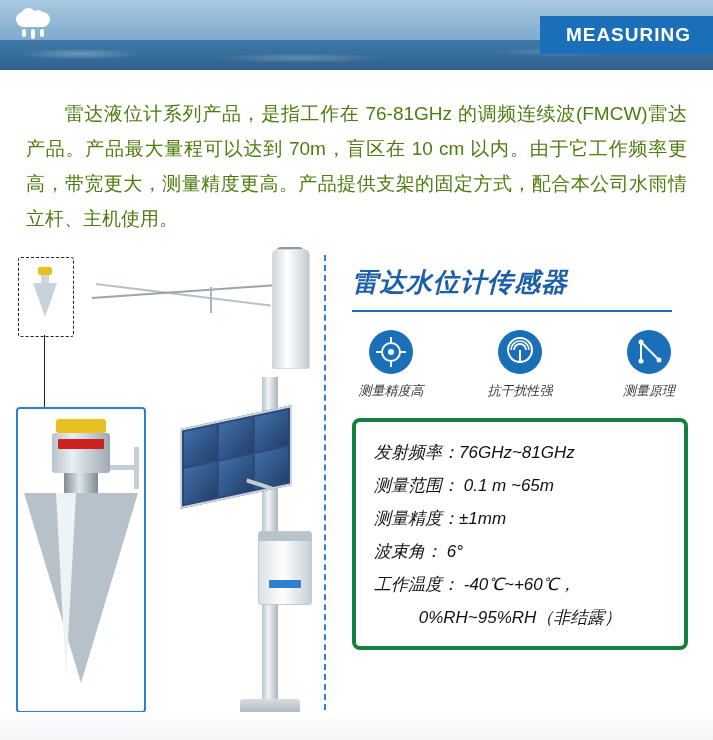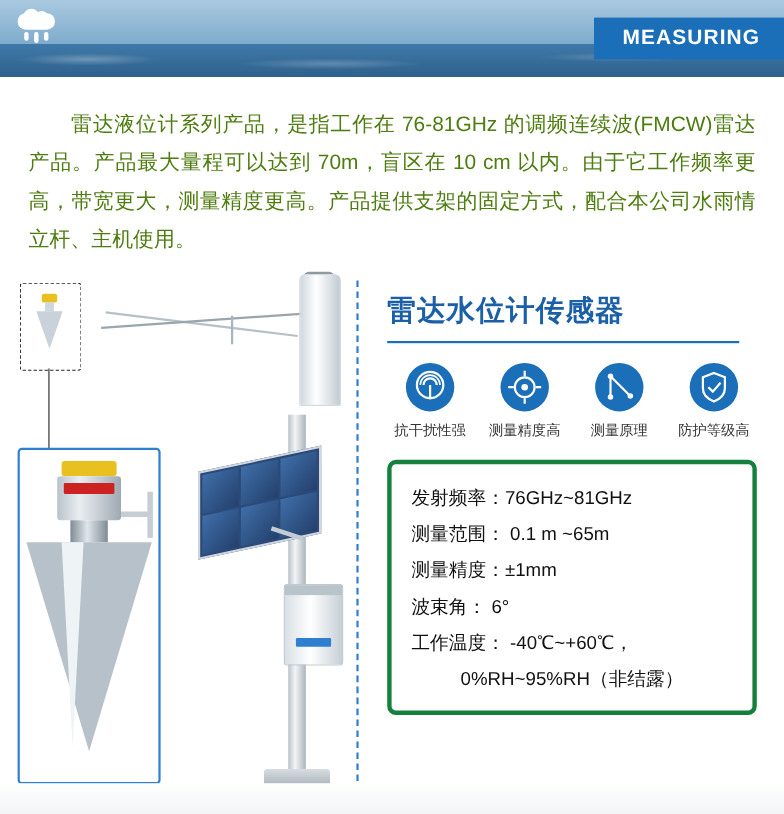--- a/index.html
+++ b/index.html
@@ -115,20 +115,21 @@
     color: #4d7c0f;
     text-align: justify;
   }
   .intro .indent { display: inline-block; width: 38px; }
 
   
   .body-split {
     position: relative;
     display: flex;
     height: 485px;
+    font-style: italic;
   }
   .divider {
     position: absolute;
     left: 324px; top: 8px;
     width: 0; height: 455px;
     border-left: 2px dashed #2f7fd0;
   }
 
   
   .left-pane {
@@ -484,69 +485,60 @@
       <div class="sensor-cone"></div>
       <div class="sensor-cone-shine"></div>
     </div>
   </div>
 
   <div class="right-pane">
     <div class="product-title">雷达水位计传感器</div>
     <div class="title-rule"></div>
 
     <div class="features">
-
-      <div class="feature">
-        <div class="ficon">
-          <svg width="44" height="44" viewBox="0 0 44 44" aria-hidden="true">
-            <circle cx="22" cy="20" r="12" fill="none" stroke="#ffffff" stroke-width="2"></circle>
-            <path d="M16 20 a6 6 0 0 1 12 0" fill="none" stroke="#ffffff" stroke-width="2"></path>
-            <path d="M13 20 a9 9 0 0 1 18 0" fill="none" stroke="#ffffff" stroke-width="1.5"></path>
-            <line x1="22" y1="20" x2="22" y2="33" stroke="#ffffff" stroke-width="2"></line>
-          </svg>
-        </div>
-        <div class="flabel">抗干扰性强</div>
-      </div>
 
       <div class="feature">
         <div class="ficon">
           <svg width="44" height="44" viewBox="0 0 44 44" aria-hidden="true">
             <circle cx="22" cy="22" r="9" fill="none" stroke="#ffffff" stroke-width="2"></circle>
             <circle cx="22" cy="22" r="3" fill="#ffffff"></circle>
             <line x1="22" y1="7" x2="22" y2="12" stroke="#ffffff" stroke-width="2"></line>
             <line x1="22" y1="32" x2="22" y2="37" stroke="#ffffff" stroke-width="2"></line>
             <line x1="7" y1="22" x2="12" y2="22" stroke="#ffffff" stroke-width="2"></line>
             <line x1="32" y1="22" x2="37" y2="22" stroke="#ffffff" stroke-width="2"></line>
           </svg>
         </div>
         <div class="flabel">测量精度高</div>
       </div>
 
       <div class="feature">
         <div class="ficon">
           <svg width="44" height="44" viewBox="0 0 44 44" aria-hidden="true">
+            <circle cx="22" cy="20" r="12" fill="none" stroke="#ffffff" stroke-width="2"></circle>
+            <path d="M16 20 a6 6 0 0 1 12 0" fill="none" stroke="#ffffff" stroke-width="2"></path>
+            <path d="M13 20 a9 9 0 0 1 18 0" fill="none" stroke="#ffffff" stroke-width="1.5"></path>
+            <line x1="22" y1="20" x2="22" y2="33" stroke="#ffffff" stroke-width="2"></line>
+          </svg>
+        </div>
+        <div class="flabel">抗干扰性强</div>
+      </div>
+
+      <div class="feature">
+        <div class="ficon">
+          <svg width="44" height="44" viewBox="0 0 44 44" aria-hidden="true">
             <line x1="14" y1="12" x2="32" y2="30" stroke="#ffffff" stroke-width="2"></line>
             <line x1="14" y1="12" x2="14" y2="31" stroke="#ffffff" stroke-width="2"></line>
             <circle cx="14" cy="12" r="2.5" fill="#ffffff"></circle>
             <circle cx="32" cy="30" r="2.5" fill="#ffffff"></circle>
             <circle cx="14" cy="31" r="2.5" fill="#ffffff"></circle>
           </svg>
         </div>
         <div class="flabel">测量原理</div>
       </div>
 
-      <div class="feature">
-        <div class="ficon">
-          <svg width="44" height="44" viewBox="0 0 44 44" aria-hidden="true">
-            <path d="M22 9 L32 13 V23 c0 6 -5 10 -10 12 c-5 -2 -10 -6 -10 -12 V13 Z" fill="none" stroke="#ffffff" stroke-width="2"></path>
-            <path d="M17 22 l4 4 l7 -8" fill="none" stroke="#ffffff" stroke-width="2"></path>
-          </svg>
-        </div>
-        <div class="flabel">防护等级高</div>
-      </div>
 
     </div>
 
     <div class="spec-box">
       <div class="spec-row">
         <span>发射频率：76GHz~81GHz</span>
       </div>
       <div class="spec-row">
         <span>测量范围： 0.1 m ~65m</span>
       </div>

